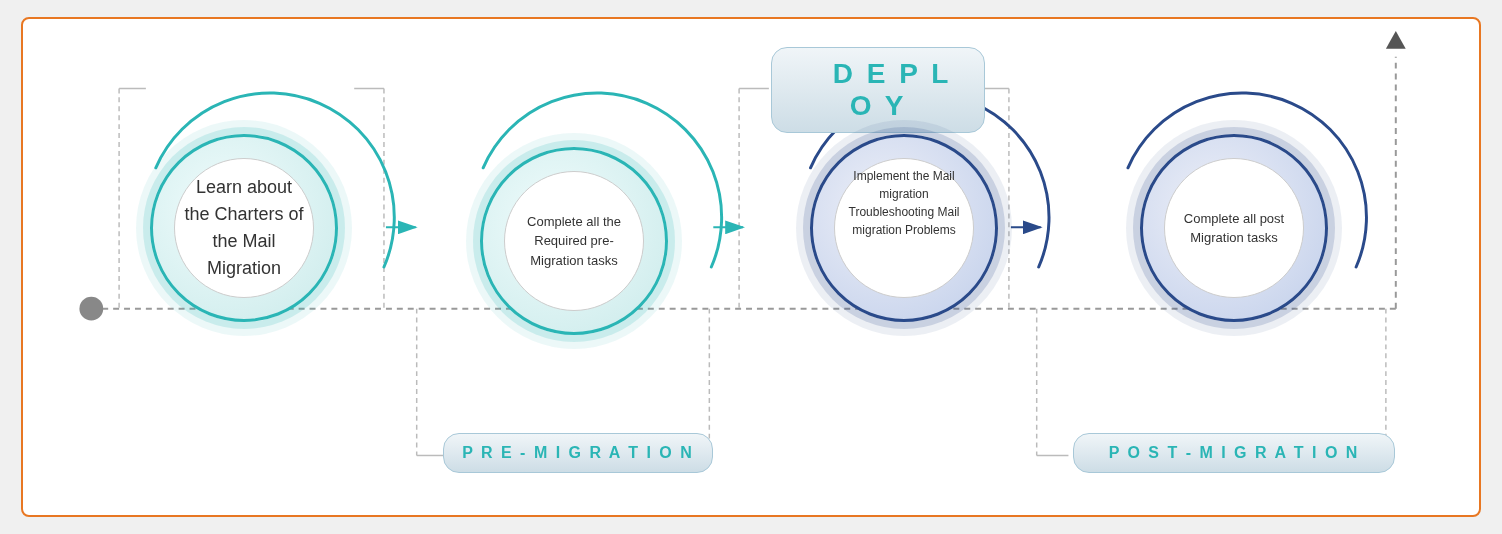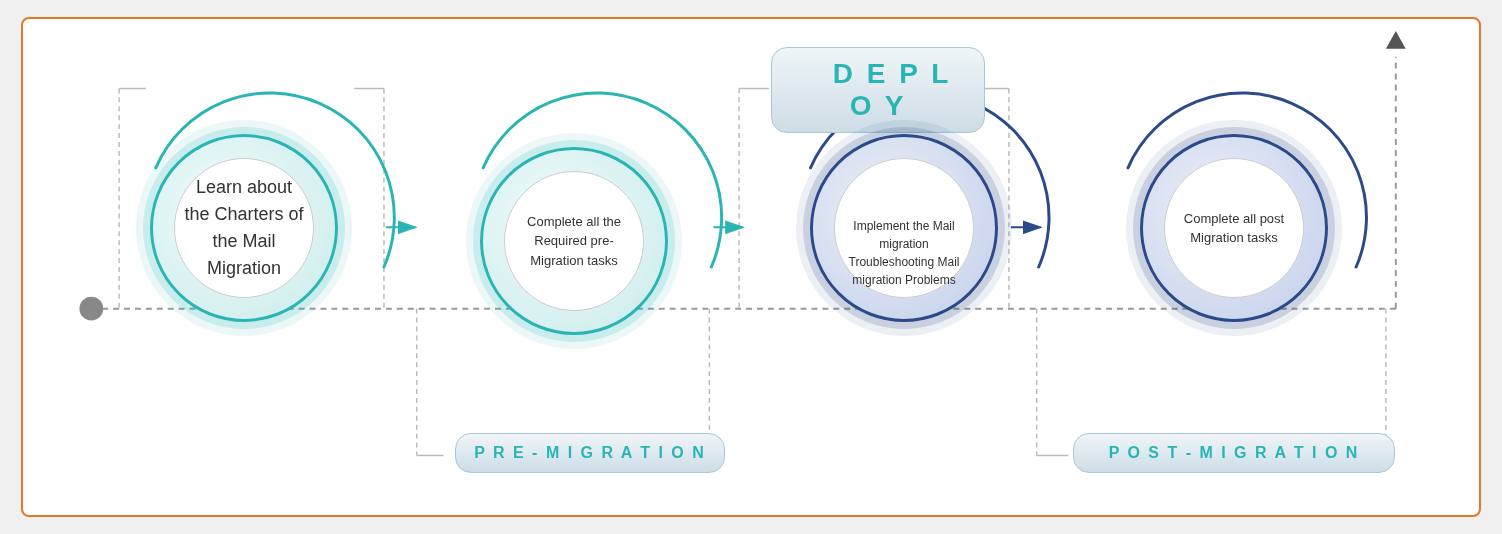--- a/index.html
+++ b/index.html
@@ -94,21 +94,21 @@
     <path d="M 130 150 A 100 100 0 1 1 360 250" fill="none" stroke="#2ab5b5" stroke-width="3" stroke-linecap="round"></path>
 
     <path d="M 460 150 A 100 100 0 1 1 690 250" fill="none" stroke="#2ab5b5" stroke-width="3" stroke-linecap="round"></path>
 
     <path d="M 790 150 A 100 100 0 1 1 1020 250" fill="none" stroke="#2a4a8a" stroke-width="3" stroke-linecap="round"></path>
 
     <path d="M 1110 150 A 100 100 0 1 1 1340 250" fill="none" stroke="#2a4a8a" stroke-width="3" stroke-linecap="round"></path>
   </svg>
 
 
-  <div style="position:absolute; bottom:42px; left:432px; width:270px; background:linear-gradient(to bottom,#f0f5f8,#cddde6); border:1.5px solid #a8c8d8; border-radius:16px; text-align:center; padding:10px 16px;">
+  <div style="position:absolute; bottom:42px; left:420px; width:270px; background:linear-gradient(to bottom,#f0f5f8,#cddde6); border:1.5px solid #a8c8d8; border-radius:16px; text-align:center; padding:10px 16px;">
     <span style="font-size:16px; font-weight:bold; letter-spacing:2px; color:#2ab5b5;">P R E - M I G R A T I O N</span>
   </div>
 
   <div style="position:absolute; top:28px; left:748px; width:214px; background:linear-gradient(to bottom,#f0f5f8,#cddde6); border:1.5px solid #a8c8d8; border-radius:16px; text-align:center; padding:10px 16px;">
     <span style="font-size:28px; font-weight:bold; letter-spacing:3px; color:#2ab5b5;margin-left:28px;">D E P L O Y</span>
   </div>
 
   <div style="position:absolute; bottom:42px; left:1050px; width:322px; background:linear-gradient(to bottom,#f0f5f8,#cddde6); border:1.5px solid #a8c8d8; border-radius:16px; text-align:center; padding:10px 28px;">
     <span style="font-size:16px; font-weight:bold; letter-spacing:2px; color:#2ab5b5;">P O S T - M I G R A T I O N</span>
   </div>
@@ -119,21 +119,21 @@
     </div>
   </div>
 
   <div style="position:absolute; top:128px; left:457px; width:188px; height:188px; border-radius:50%; background:radial-gradient(circle at 40% 40%, #f0fcfc, #caeaea); border:3px solid #2ab5b5; box-shadow:0 0 0 7px rgba(42,181,181,0.18), 0 0 0 14px rgba(42,181,181,0.09); display:flex; align-items:center; justify-content:center;">
     <div style="width:140px; height:140px; border-radius:50%; background:white; display:flex; align-items:center; justify-content:center; text-align:center; padding:8px; border:1.5px solid #ccc;">
       <span style="font-size:13px; color:#333; line-height:1.5;">Complete all the Required pre-Migration tasks</span>
     </div>
   </div>
 
   <div style="position:absolute; top:115px; left:787px; width:188px; height:188px; border-radius:50%; background:radial-gradient(circle at 40% 40%, #eef0f8, #c0ceea); border:3px solid #2a4a8a; box-shadow:0 0 0 7px rgba(42,74,138,0.18), 0 0 0 14px rgba(42,74,138,0.09); display:flex; align-items:center; justify-content:center;">
-    <div style="width:140px; height:140px; border-radius:50%; background:white; display:flex; align-items:flex-end; justify-content:center; text-align:center; padding:8px; border:1.5px solid #ccc;">
+    <div style="width:140px; height:140px; border-radius:50%; background:white; display:flex; align-items:flex-start; justify-content:center; text-align:center; padding:8px; border:1.5px solid #ccc;">
       <span style="font-size:12px; color:#333; line-height:1.5;">Implement the Mail migration Troubleshooting Mail migration Problems</span>
     </div>
   </div>
 
   <div style="position:absolute; top:115px; left:1117px; width:188px; height:188px; border-radius:50%; background:radial-gradient(circle at 40% 40%, #eef0f8, #c0ceea); border:3px solid #2a4a8a; box-shadow:0 0 0 7px rgba(42,74,138,0.18), 0 0 0 14px rgba(42,74,138,0.09); display:flex; align-items:center; justify-content:center;">
     <div style="width:140px; height:140px; border-radius:50%; background:white; display:flex; align-items:center; justify-content:flex-start; text-align:center; padding:8px; border:1.5px solid #ccc;">
       <span style="font-size:13px; color:#333; line-height:1.5;">Complete all post Migration tasks</span>
     </div>
   </div>
 

